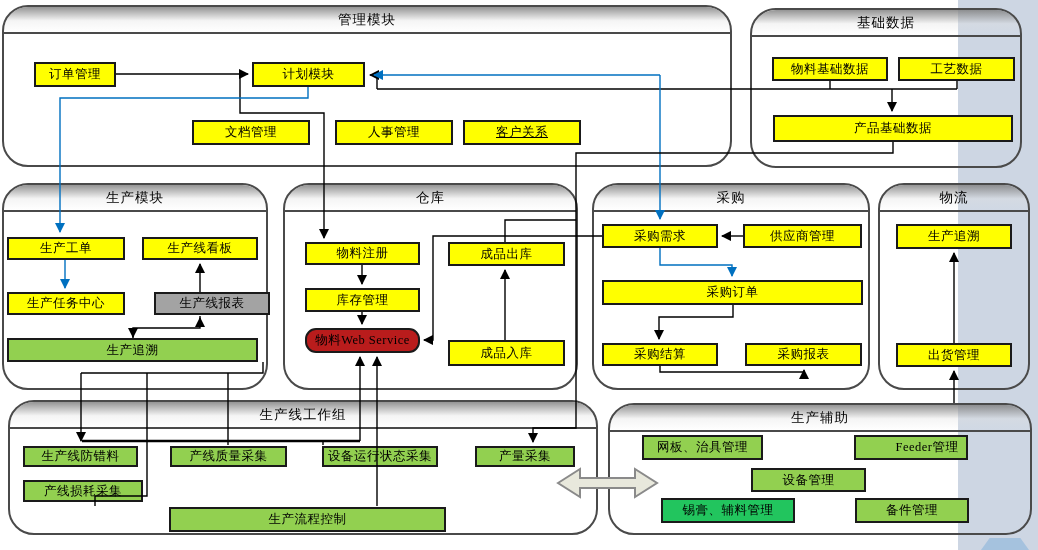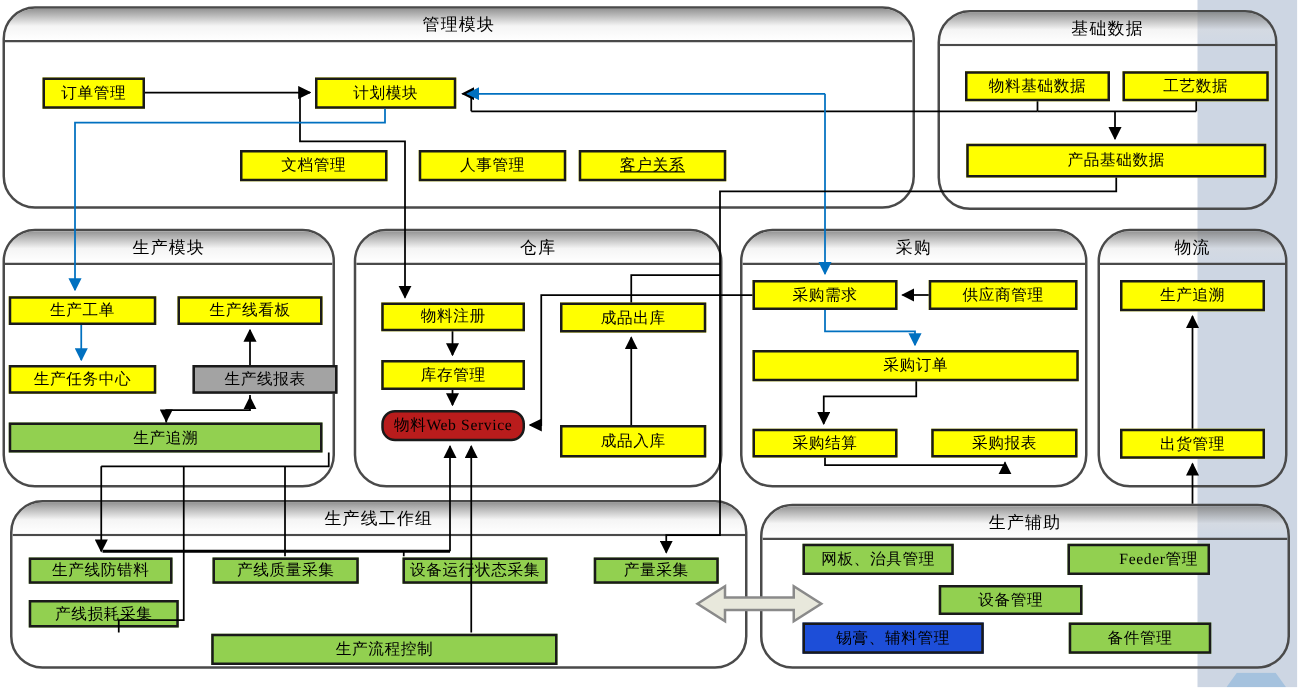--- a/index.html
+++ b/index.html
@@ -75,21 +75,21 @@
     <div class="box" style="left: 322px; top: 446px; width: 116px; height: 21px; background: rgb(146, 208, 80);">设备运行状态采集</div>
     <div class="box" style="left: 475px; top: 446px; width: 100px; height: 21px; background: rgb(146, 208, 80);">产量采集</div>
     <div class="box" style="left: 23px; top: 480px; width: 120px; height: 22px; background: rgb(146, 208, 80);">产线损耗采集</div>
     <div class="box" style="left: 169px; top: 507px; width: 277px; height: 25px; background: rgb(146, 208, 80);">生产流程控制</div>
     <div class="container" style="left: 608px; top: 403px; width: 424px; height: 132px;">
       <div class="hdr">生产辅助</div>
     </div>
     <div class="box" style="left: 642px; top: 435px; width: 121px; height: 25px; background: rgb(146, 208, 80);">网板、治具管理</div>
     <div class="box" style="left: 854px; top: 435px; width: 114px; height: 25px; background: rgb(146, 208, 80); padding-left: 32px;">Feeder管理</div>
     <div class="box" style="left: 751px; top: 468px; width: 115px; height: 24px; background: rgb(146, 208, 80);">设备管理</div>
-    <div class="box" style="left: 642px; top: 498px; width: 145px; height: 25px; background: #1d4ed8;">锡膏、辅料管理</div>
+    <div class="box" style="left: 661px; top: 498px; width: 134px; height: 25px; background: #22c55e;">锡膏、辅料管理</div>
     <div class="box" style="left: 855px; top: 498px; width: 114px; height: 25px; background: rgb(146, 208, 80);">备件管理</div>
     <svg width="1038" height="550" id="connector-layer">
       <defs>
         <marker id="ab" viewBox="0 0 10 10" refX="9" refY="5" markerWidth="7.5" markerHeight="7.5" orient="auto">
           <path d="M0,0 L10,5 L0,10 z" fill="#000000"></path>
         </marker>
         <marker id="au" viewBox="0 0 10 10" refX="9" refY="5" markerWidth="7.5" markerHeight="7.5" orient="auto">
           <path d="M0,0 L10,5 L0,10 z" fill="#0070C0"></path>
         </marker>
       </defs>

